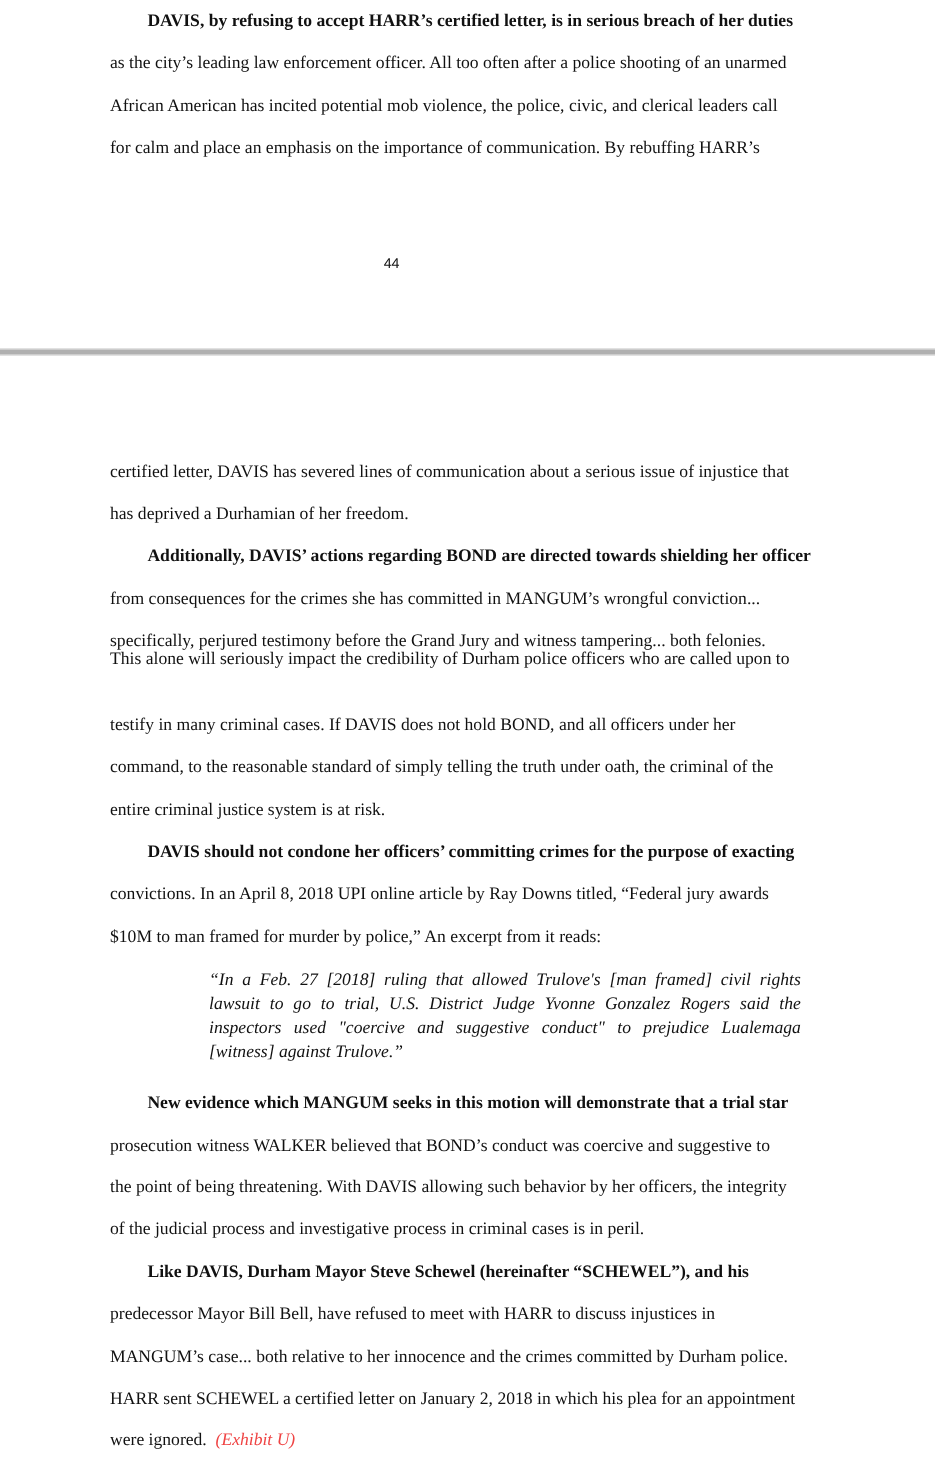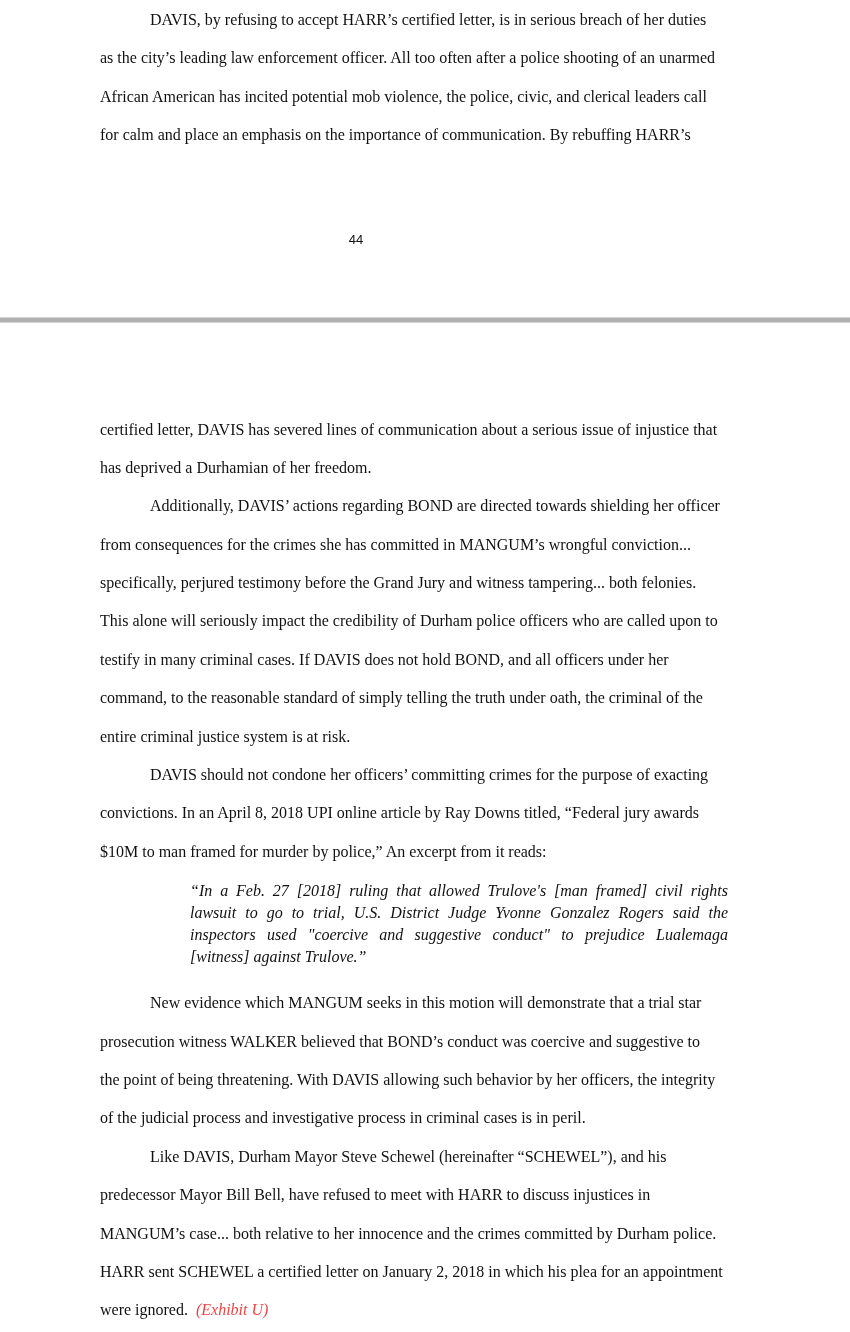--- a/index.html
+++ b/index.html
@@ -10,21 +10,21 @@
     color: #111111;
     position: relative;
   }
   .line {
     position: absolute;
     left: 100px;
     font-size: 16px;
     line-height: 20px;
     white-space: nowrap;
   }
-  .indent { left: 150px; }
+  .indent { left: 134px; font-weight: bold; }
   .pagenum {
     position: absolute; left: 0; width: 712px; top: 232px;
     text-align: center;
     font-family: "Liberation Sans", sans-serif;
     font-size: 13px;
   }
   .page-break {
     position: absolute; left: 0; top: 317px; width: 850px; height: 6px;
     background: #b0b0b0;
     border-top: 1px solid #d4d4d4;
@@ -48,21 +48,21 @@
 <div class="line" style="top:125px">for calm and place an emphasis on the importance of communication.  By rebuffing HARR’s</div>
 <div class="pagenum">44</div>
 
 <div class="page-break"></div>
 
 <div class="line" style="top:420px">certified letter, DAVIS has severed lines of communication about a serious issue of injustice that</div>
 <div class="line" style="top:458px">has deprived a Durhamian of her freedom.</div>
 <div class="line indent" style="top:496px">Additionally, DAVIS’ actions regarding BOND are directed towards shielding her officer</div>
 <div class="line" style="top:535px">from consequences for the crimes she has committed in MANGUM’s wrongful conviction...</div>
 <div class="line" style="top:573px">specifically, perjured testimony before the Grand Jury and witness tampering... both felonies.</div>
-<div class="line" style="top:611px">This alone will seriously impact the credibility of Durham police officers who are called upon to</div>
+<div class="line" style="top:590px">This alone will seriously impact the credibility of Durham police officers who are called upon to</div>
 <div class="line" style="top:650px">testify in many criminal cases.  If DAVIS does not hold BOND, and all officers under her</div>
 <div class="line" style="top:688px">command, to the reasonable standard of simply telling the truth under oath, the criminal of the</div>
 <div class="line" style="top:727px">entire criminal justice system is at risk.</div>
 <div class="line indent" style="top:765px">DAVIS should not condone her officers’ committing crimes for the purpose of exacting</div>
 <div class="line" style="top:803px">convictions.  In an April 8, 2018 UPI online article by Ray Downs titled, “Federal jury awards</div>
 <div class="line" style="top:842px">$10M to man framed for murder by police,” An excerpt from it reads:</div>
 
 <div class="quote">“In a Feb. 27 [2018] ruling that allowed Trulove's [man framed] civil rights lawsuit to go to trial, U.S. District Judge Yvonne Gonzalez Rogers said the inspectors used "coercive and suggestive conduct" to prejudice Lualemaga [witness] against Trulove.”</div>
 
 <div class="line indent" style="top:993px">New evidence which MANGUM seeks in this motion will demonstrate that a trial star</div>

